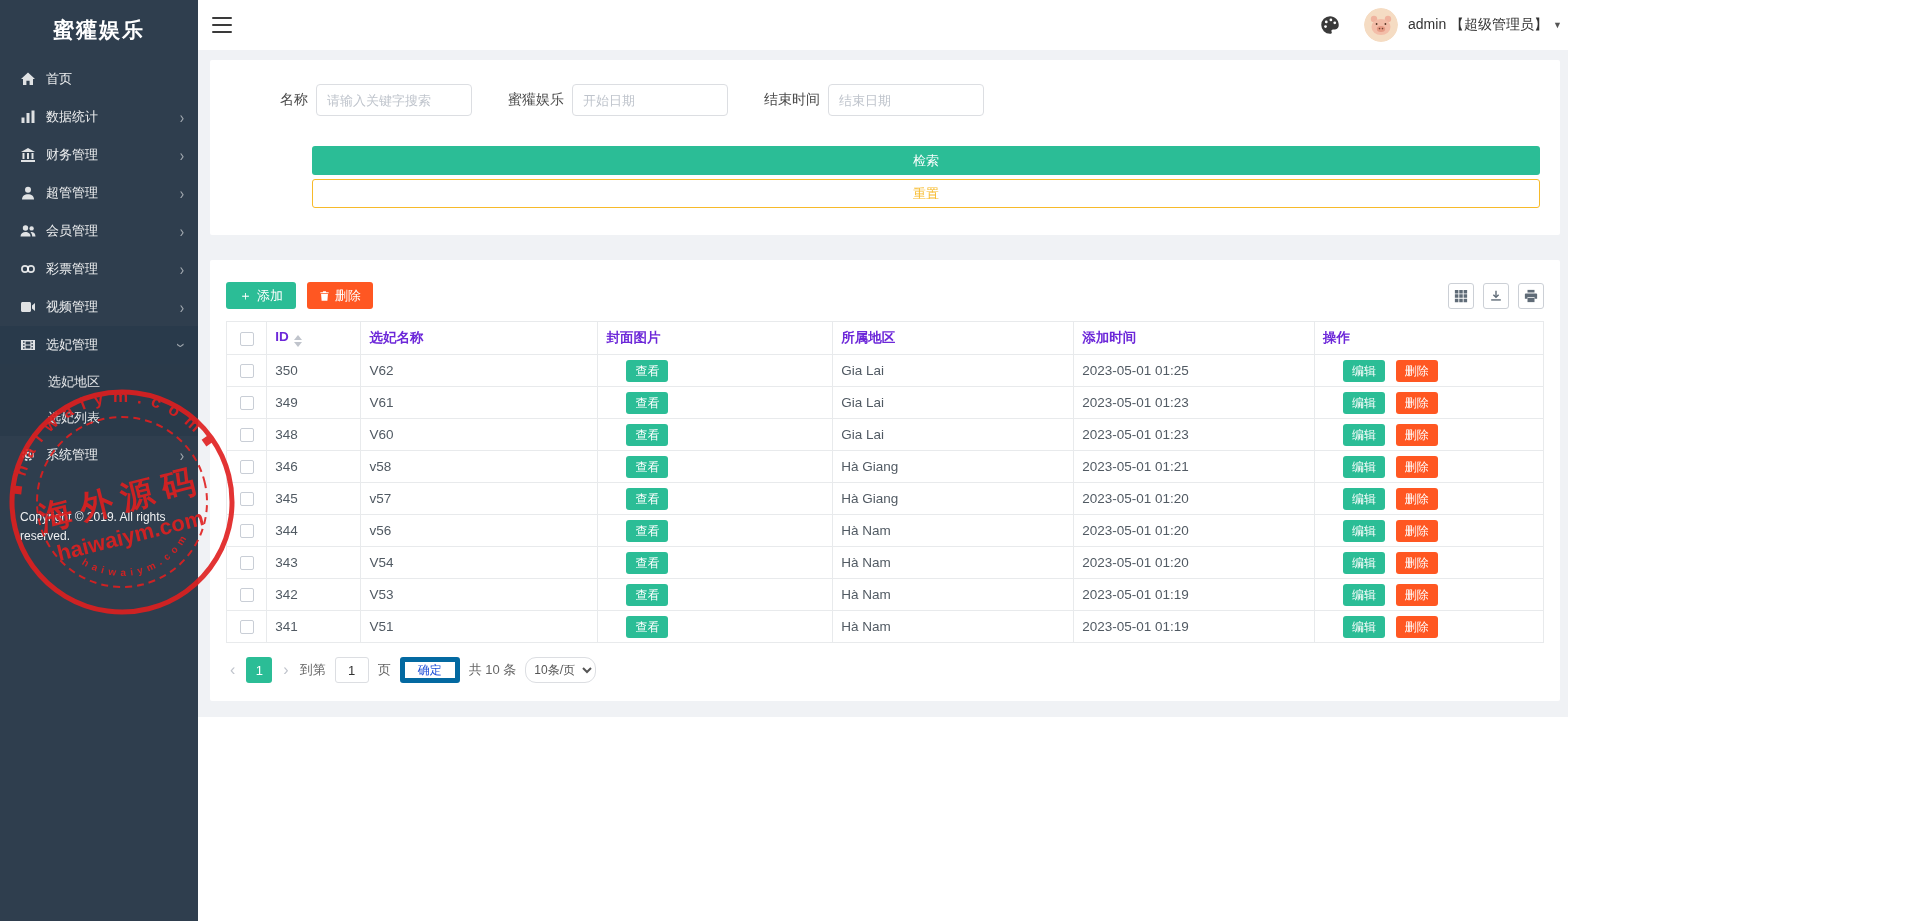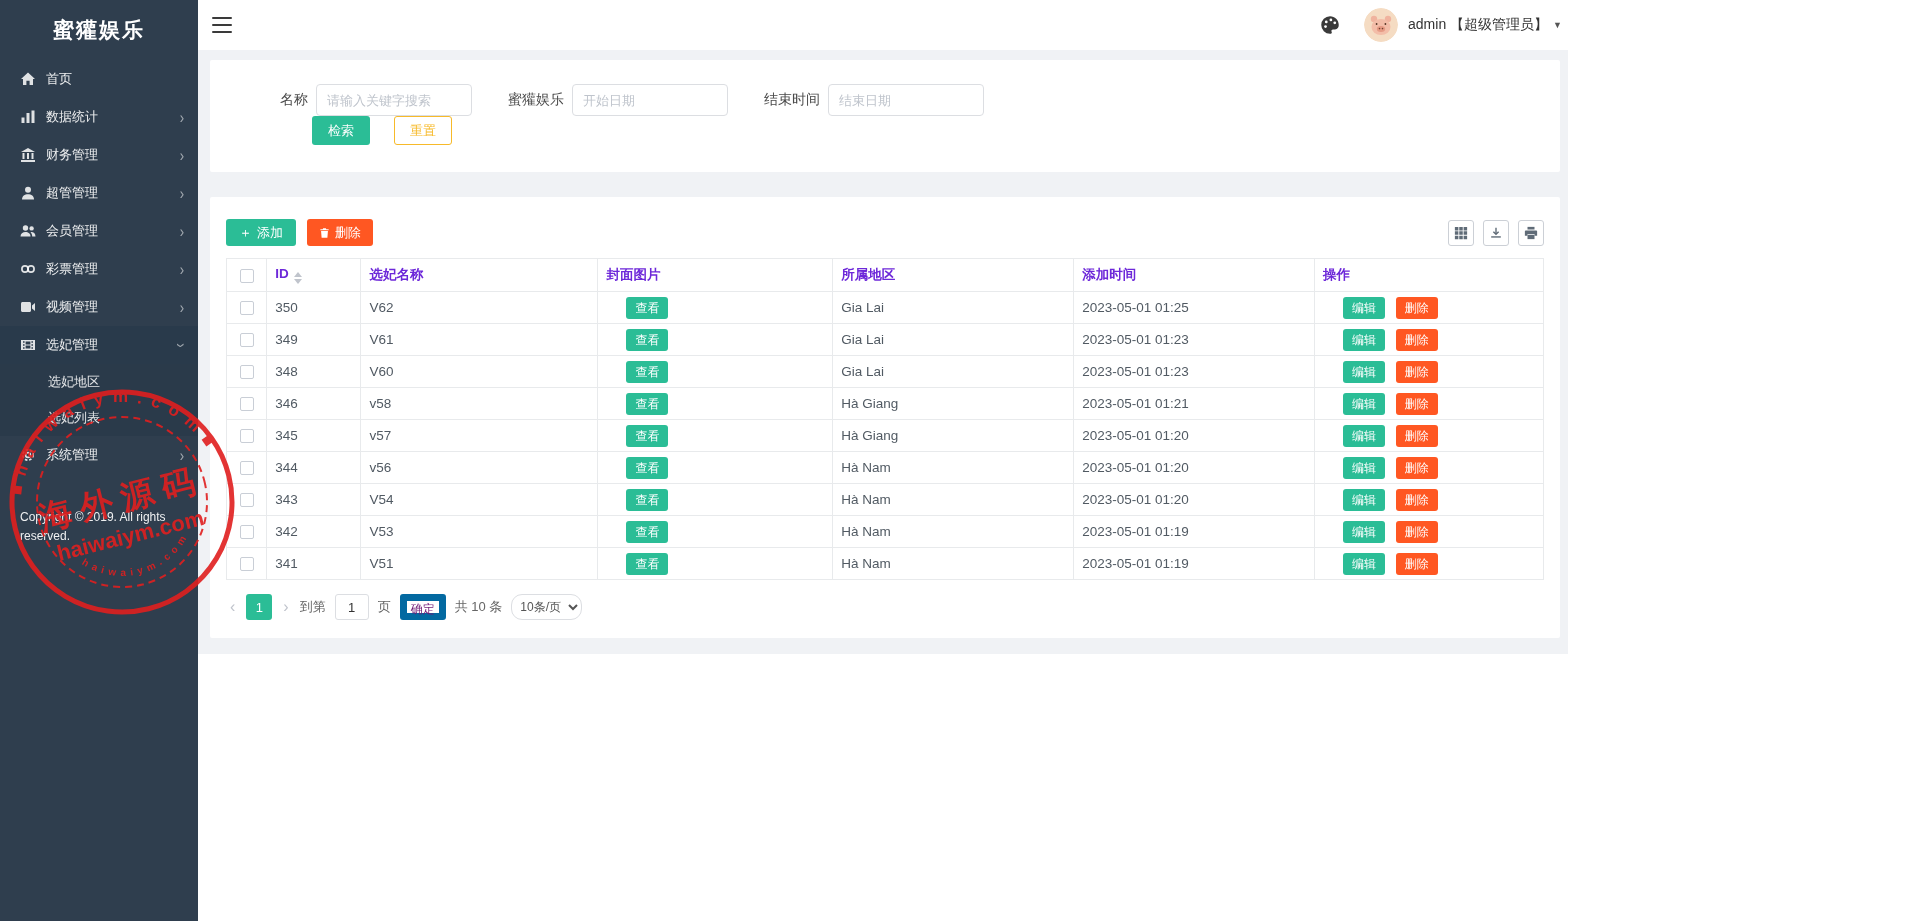--- a/index.html
+++ b/index.html
@@ -71,21 +71,21 @@
   .search-panel { padding:24px 20px 27px; margin-bottom:25px; }
   .filter-row { display:flex; align-items:center; padding-left:50px; }
   .filter-group { display:flex; align-items:center; margin-right:36px; }
   .filter-label { font-size:14px; color:#4a4a4a; margin-right:8px; white-space:nowrap;text-align:right; }
   .text-input {
     width:156px; height:32px; border:1px solid #dcdee2; border-radius:4px;
     padding:0 10px; font-size:13px; color:#333; outline:none; background:#fff;
     font-family:inherit;
   }
   .text-input::placeholder { color:#bfc4cc; }
-  .button-row { padding-left:82px; display:flex; gap:24px; }
+  .button-row { margin-top:30px; padding-left:82px; display:flex; gap:4px;flex-direction:column; }
   .btn { border:none; border-radius:3px; cursor:pointer; font-family:inherit; line-height:1; }
   .btn-search { background:#2bbd96; color:#fff; padding:8px 16px; font-size:13px; }
   .btn-reset { background:#fff; color:#f7ba2a; border:1px solid #f7ba2a; padding:7px 15px; font-size:13px;text-align:center; }
 
   
   .table-panel { padding:22px 16px 18px; }
   .toolbar { display:flex; align-items:center; margin-bottom:12px; }
   .btn-add { background:#2bbd96; color:#fff; padding:7px 13px; font-size:13px; display:inline-flex; align-items:center; gap:5px; }
   .btn-del { background:#ff5722; color:#fff; padding:7px 12px; font-size:13px; margin-left:11px; display:inline-flex; align-items:center; gap:5px; }
   .tool-icons { margin-left:auto; display:flex; gap:9px; }
@@ -116,21 +116,21 @@
   .pager { display:flex; align-items:center; margin-top:14px; font-size:13px; color:#666; gap:9px; padding-left:2px; }
   .page-arrow { color:#c0c4cc; font-size:16px; cursor:pointer; padding:0 2px; background:none; border:none; }
   .page-num {
     min-width:26px; height:26px; background:#2bbd96; color:#fff; border-radius:3px;
     display:flex; align-items:center; justify-content:center; font-size:13px; cursor:pointer; border:none;
   }
   .goto-input {
     width:34px; height:26px; border:1px solid #dcdee2; border-radius:3px;
     text-align:center; font-size:13px; color:#333; outline:none; font-family:inherit;
   }
-  .confirm-btn { height:26px; padding:0 4px; border:7px solid #0369a1; background:#fff; border-radius:3px; font-size:12px; color:#701a75; cursor:pointer; font-family:inherit; }
+  .confirm-btn { height:26px; padding:0 13px; border:5px solid #0369a1; background:#fff; border-radius:3px; font-size:12px; color:#1d4ed8; cursor:pointer; font-family:inherit; }
   .size-select { height:26px; border:1px solid #dcdee2; border-radius:11px; font-size:12px; color:#555; background:#fff; padding:0 4px; font-family:inherit; outline:none; cursor:pointer; }
 </style>
 </head>
 <body>
 
 <aside class="sidebar">
   <div class="logo">蜜獾娱乐</div>
 
   <nav>
     <div class="nav-item">

